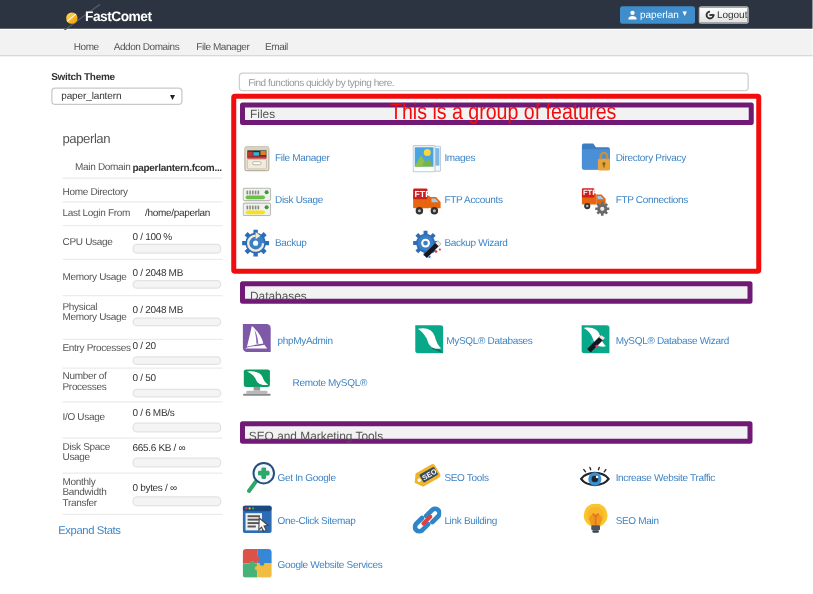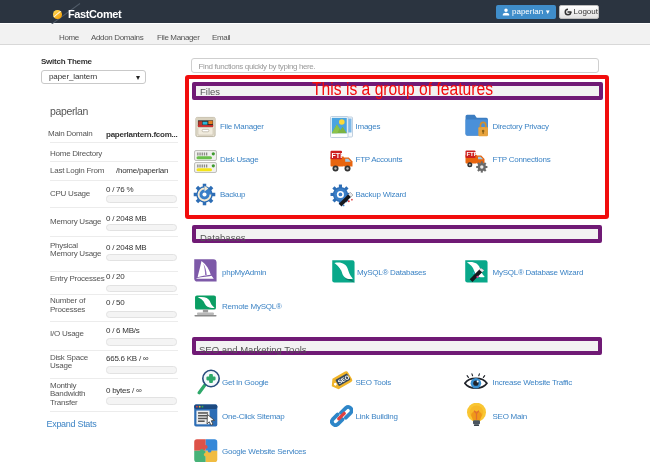--- a/index.html
+++ b/index.html
@@ -46,32 +46,32 @@
 <div class="abs nav" style="left:157px;top:32.5px;">File Manager</div>
 <div class="abs nav" style="left:212px;top:32.5px;">Email</div>
 
 <div class="abs" style="left:41px;top:57px;color:#333;font-size:8px;letter-spacing:-0.25px;font-weight:bold;">Switch Theme</div>
 <div class="abs" style="left:41px;top:70px;width:105px;height:14px;border:1px solid #c9c9c9;border-radius:3px;background:#fff;color:#333;font-size:8px;letter-spacing:-0.1px;line-height:12.5px;">
   <span style="position:absolute;left:7px;">paper_lantern</span>
   <span style="position:absolute;right:5px;top:0.5px;font-size:8px;color:#222;">▾</span>
 </div>
 <div class="abs" style="left:50px;top:105px;color:#555;font-size:10.5px;letter-spacing:-0.35px;line-height:12px;">paperlan</div>
 
-<div class="abs slabel" style="left:48px;top:129.5px;">Main Domain</div>
+<div class="abs slabel" style="left:60px;top:129.5px;">Main Domain</div>
 <div class="abs sval" style="left:106px;top:129.5px;font-weight:bold;">paperlantern.fcom...</div>
 <div class="abs rowline" style="left:50px;top:142px;width:128px;"></div>
 
 <div class="abs slabel" style="left:50px;top:149.5px;">Home Directory</div>
 <div class="abs sval" style="left:116px;top:149.5px;margin-top:16px;">/home/paperlan</div>
 <div class="abs rowline" style="left:50px;top:161px;width:128px;"></div>
 
 <div class="abs slabel" style="left:50px;top:167px;">Last Login From</div>
 <div class="abs rowline" style="left:50px;top:179.5px;width:128px;"></div>
 
-<div class="abs sval" style="left:106px;top:184.5px;">0 / 76 %</div>
+<div class="abs sval" style="left:106px;top:184.5px;">0 / 100 %</div>
 <div class="abs slabel" style="left:50px;top:189.5px;">CPU Usage</div>
 <div class="abs bar" style="left:106px;top:195px;width:71px;"></div>
 <div class="abs rowline" style="left:50px;top:207px;width:128px;"></div>
 
 <div class="abs sval" style="left:106px;top:213.5px;">0 / 2048 MB</div>
 <div class="abs slabel" style="left:50px;top:217.5px;">Memory Usage</div>
 <div class="abs bar" style="left:106px;top:223.5px;width:71px;"></div>
 <div class="abs rowline" style="left:50px;top:235.5px;width:128px;"></div>
 
 <div class="abs sval" style="left:106px;top:242.5px;">0 / 2048 MB</div>
@@ -289,21 +289,21 @@
 <a class="abs lnk" style="left:492.5px;top:267.5px;">MySQL® Database Wizard</a>
 
 <div class="abs" style="left:194px;top:294.5px;">
 <svg width="23.5" height="22" viewBox="3.2 0.5 18 22" preserveAspectRatio="none">
   <rect x="4" y="1" width="16" height="14" rx="1.5" fill="#0a9e63"></rect>
   <path d="M6 2.8 C10.8 1.8 14.3 3.5 15.3 6.6 C16.1 9 16.6 11 19 13.2 C15.4 14.2 12.5 12.5 11.6 9.6 C10.9 7.3 9.6 4.6 6 2.8 Z" fill="#fff"></path>
   <rect x="10" y="15" width="4" height="3" fill="#9a9a9a"></rect>
   <rect x="5.5" y="18" width="13" height="2.5" rx=".8" fill="#b8b8b8"></rect>
   <rect x="3.5" y="20.5" width="17" height="1.5" rx=".7" fill="#8a8a8a"></rect>
 </svg></div>
-<a class="abs lnk" style="left:222px;top:301.5px;text-align:center;">Remote MySQL®</a>
+<a class="abs lnk" style="left:234px;top:301.5px;text-align:center;">Remote MySQL®</a>
 
 <div class="abs hdrbar" style="left:191.5px;top:336.5px;width:410px;height:18px;">
   <span style="position:absolute;left:3.5px;top:3px;">SEO and Marketing Tools</span>
 </div>
 
 <div class="abs" style="left:194.5px;top:368.5px;">
 <svg width="28" height="26" viewBox="0 0 28 26">
   <line x1="9.5" y1="16.5" x2="4.2" y2="23.8" stroke="#2ea86a" stroke-width="3.2" stroke-linecap="round"></line>
   <circle cx="16" cy="9.5" r="8.2" fill="#f4f8fc" stroke="#274d7c" stroke-width="1.6"></circle>
   <g fill="#2ea86a">

